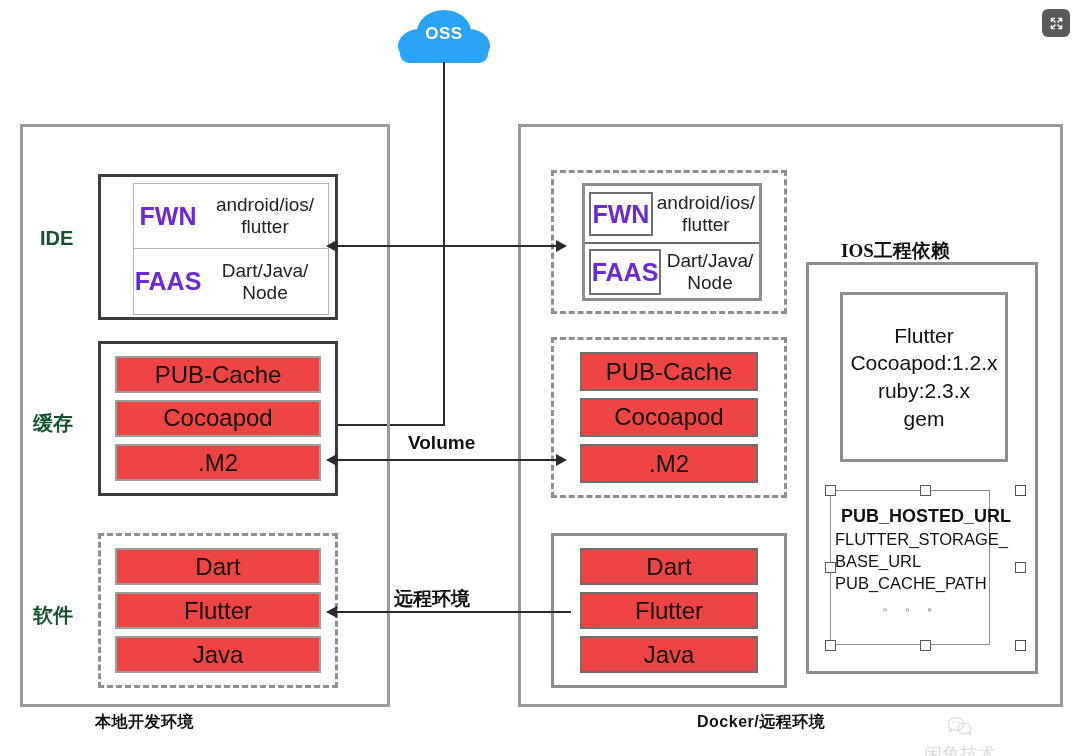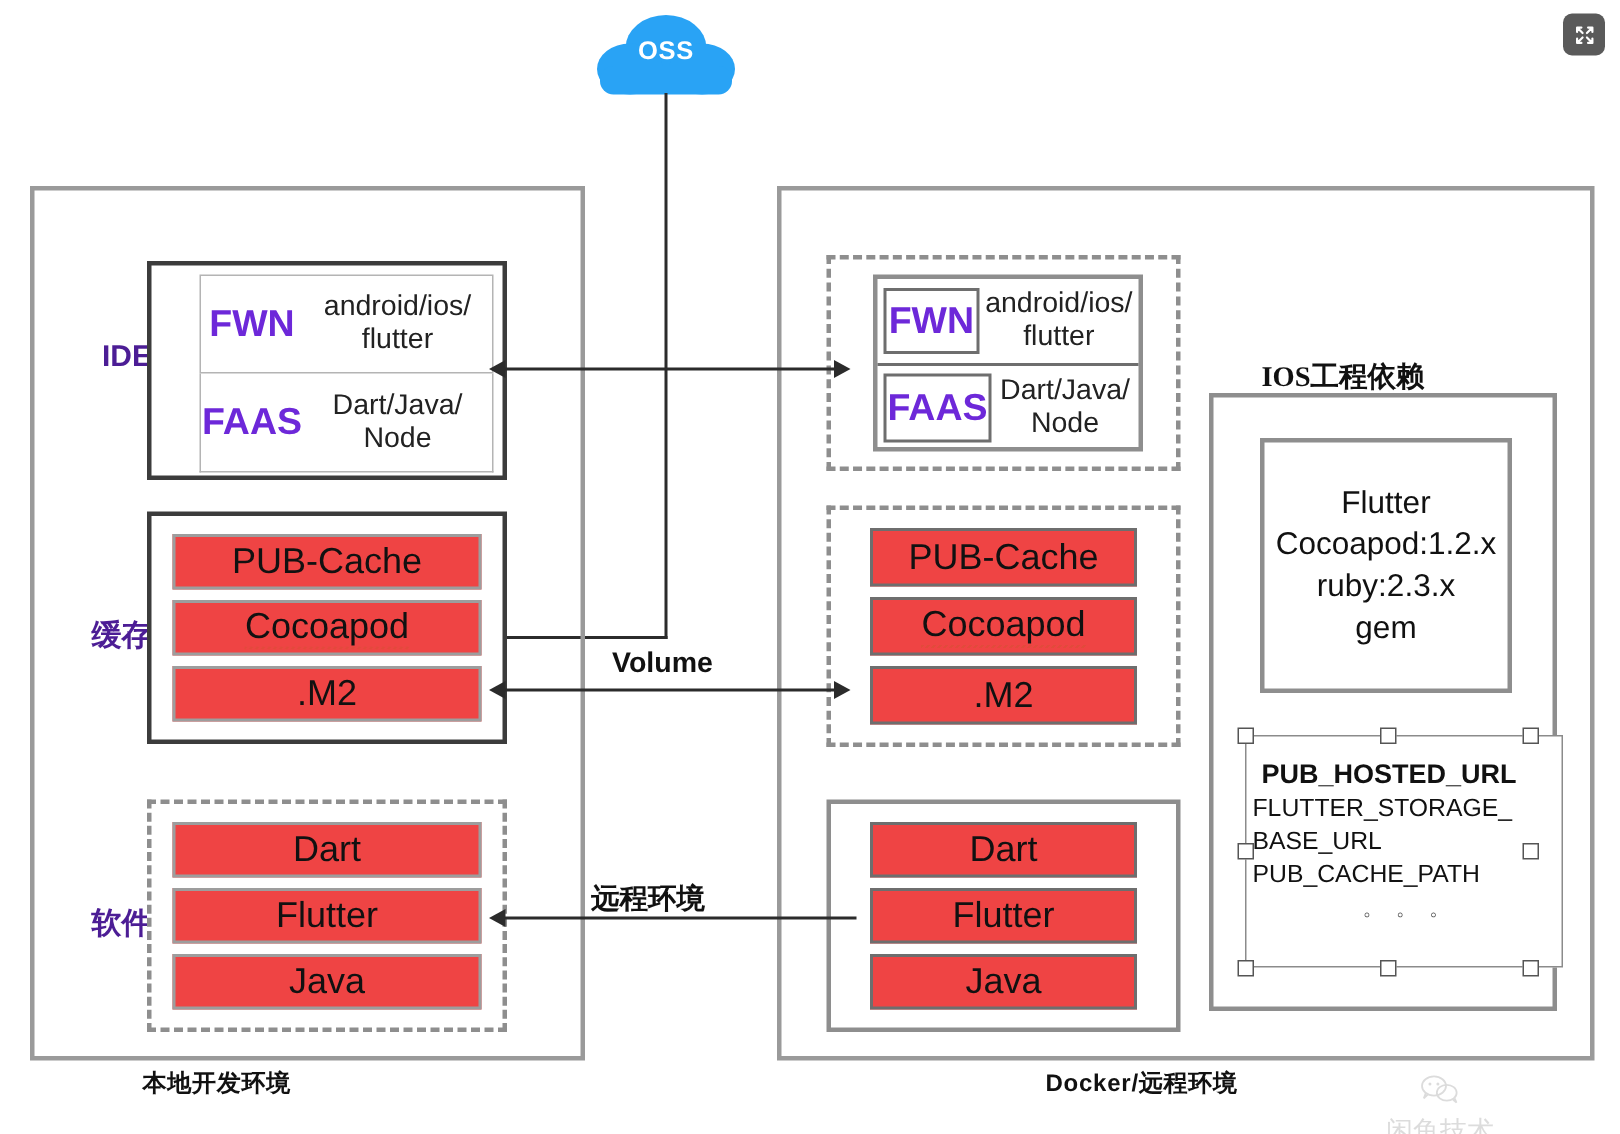--- a/index.html
+++ b/index.html
@@ -18,21 +18,21 @@
   .env-panel{
     border:3px solid #9a9a9a;background:transparent;
   }
   .env-caption{
     position:absolute;font-weight:bold;font-size:16px;letter-spacing:.5px;
     color:#111;white-space:nowrap;
   }
 
   
   .row-label{
-    position:absolute;font-weight:bold;font-size:20px;color:#4c1d95;white-space:nowrap;margin-left:28px;
+    position:absolute;font-weight:bold;font-size:20px;color:#14532d;white-space:nowrap;
   }
 
   
   .grp-solid{border:3px solid #3c3c3c;background:#fff;}
   .grp-dashed{border:3px dashed #8e8e8e;background:#fff;}
   .grp-solid-gray{border:3px solid #8e8e8e;background:#fff;}
 
   
   .cell{
     border:2px solid #9d9d9d;background:#ef4444;
@@ -222,21 +222,21 @@
 
     <div class="abs grp-solid-gray ios-list" style="left:31px;top:27px;width:168px;height:170px;">
       <span>Flutter</span>
       <span>
         <span>Cocoapod:1.2.x</span>
       </span>
       <span>ruby:2.3.x</span>
       <span>gem</span>
     </div>
 
-    <div class="abs sel-box" style="left:21px;top:225px;width:212px;height:155px;">
+    <div class="abs sel-box" style="left:21px;top:225px;width:160px;height:155px;">
       <div class="envvars">
         <div class="first">PUB_HOSTED_URL</div>
         <div>FLUTTER_STORAGE_</div>
         <div>BASE_URL</div>
         <div>PUB_CACHE_PATH</div>
         <div class="dots">◦ ◦ ◦</div>
       </div>
       <div class="handle" style="left:-6px;top:-6px;"></div>
       <div class="handle" style="left:89px;top:-6px;"></div>
       <div class="handle" style="left:184px;top:-6px;"></div>

